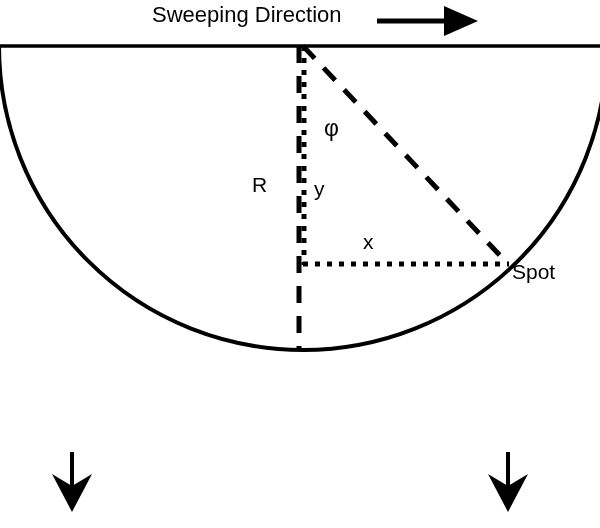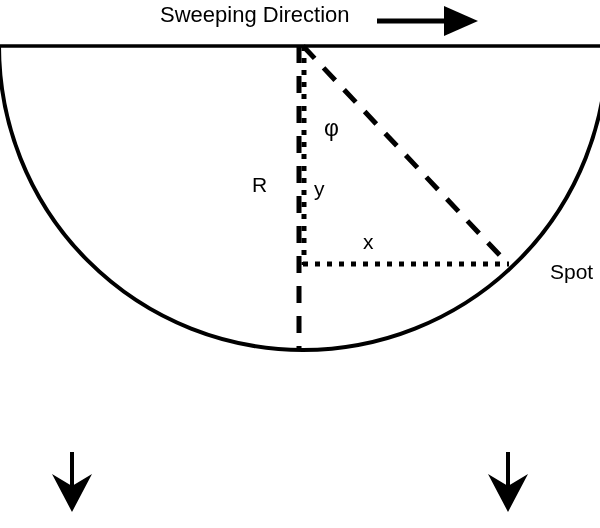--- a/index.html
+++ b/index.html
@@ -26,35 +26,34 @@
     height: 528px;
     display: block;
   }
   .lbl {
     position: absolute;
     white-space: nowrap;
     line-height: 1;
     color: #000000;
   }
   .lbl-sweeping {
-    left: 160px;
+    left: 152px;
     top: 4px;
     font-size: 22px;
     text-align: center;
   }
   .lbl-observer {
     left: 205px;
     top: 473px;
     font-size: 22px;
   }
   .lbl-spot {
     left: 512px;
     top: 261px;
     font-size: 21px;
-    margin-left: 38px;
   }
   .lbl-R {
     left: 252px;
     top: 174px;
     font-size: 21px;
   }
   .lbl-y {
     left: 314px;
     top: 178px;
     font-size: 21px;

